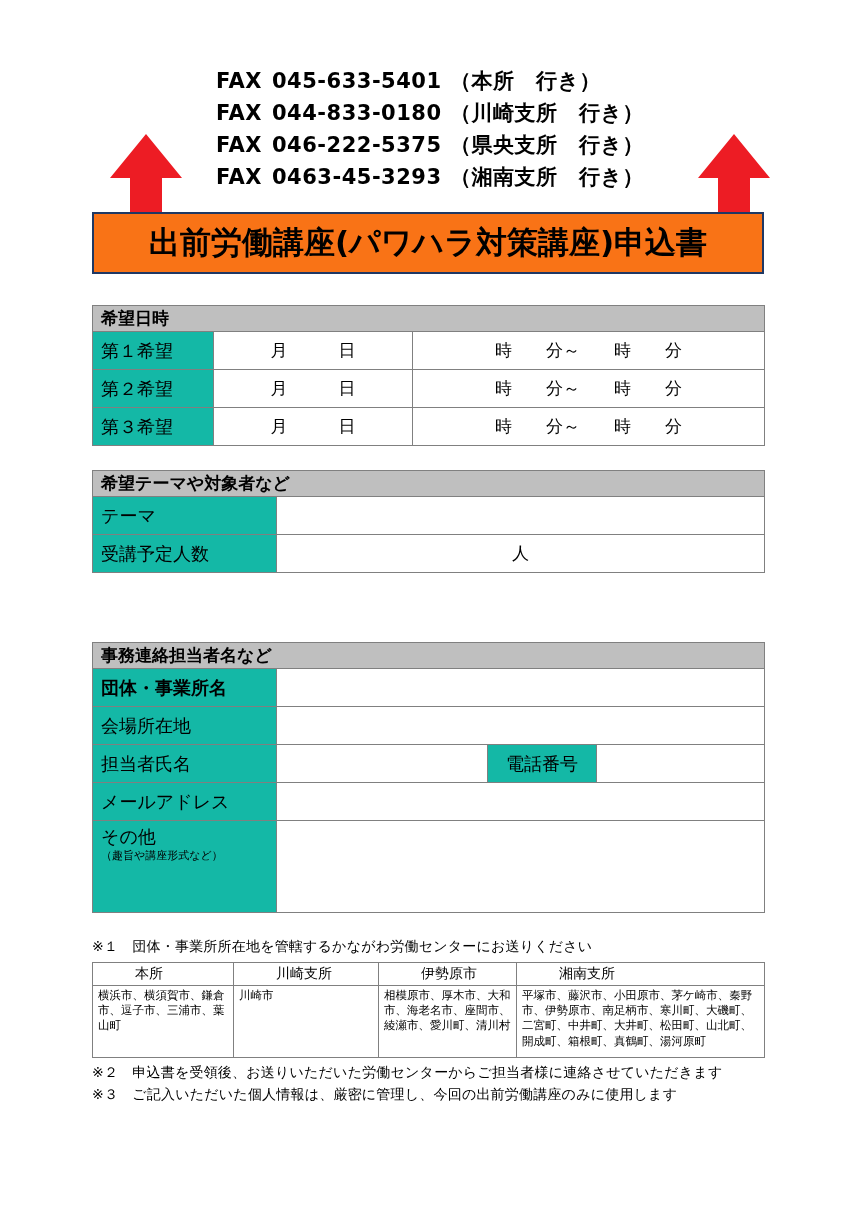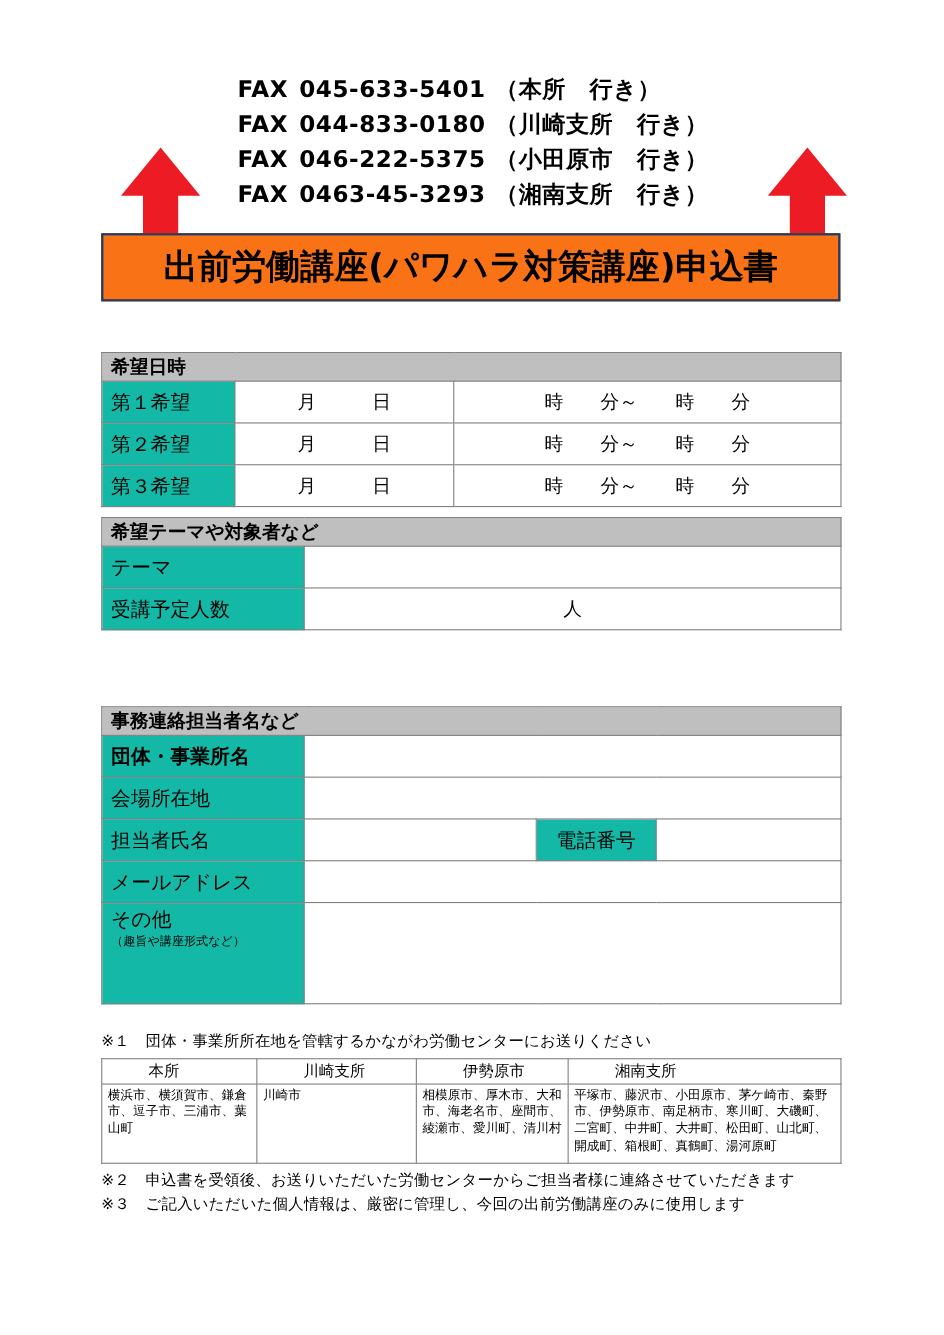--- a/index.html
+++ b/index.html
@@ -103,21 +103,21 @@
     padding: 0 8px;
   }
   .form-table td.lbl {
     background: #14b8a6;
     font-size: 18px;
   }
   .form-table td.lbl-bold { font-weight: bold; }
   .c { text-align: center; }
 
   
-  #tbl-schedule { left: 92px; top: 320px; width: 672px; border-radius: 25px; }
+  #tbl-schedule { left: 92px; top: 305px; width: 672px; border-radius: 25px; }
   #tbl-schedule td { height: 38px; }
   #tbl-schedule td.hdr { height: 26px; }
   .date-cell, .time-cell { white-space: pre; }
 
   
   #tbl-theme { left: 92px; top: 470px; width: 672px; }
   #tbl-theme td { height: 38px; }
   #tbl-theme td.hdr { height: 26px; }
 
   
@@ -185,21 +185,21 @@
 
     <div class="arrow arrow-left">
       <svg viewBox="0 0 76 100" xmlns="http://www.w3.org/2000/svg" aria-hidden="true">
         <polygon points="38,2 74,46 54,46 54,98 22,98 22,46 2,46" fill="#ED1C24"></polygon>
       </svg>
     </div>
 
     <div class="fax-lines">
       <div class="fax-line"><span class="fax-label">FAX</span><span class="fax-number">045-633-5401</span><span class="fax-dest">（本所　行き）</span></div>
       <div class="fax-line"><span class="fax-label">FAX</span><span class="fax-number">044-833-0180</span><span class="fax-dest">（川崎支所　行き）</span></div>
-      <div class="fax-line"><span class="fax-label">FAX</span><span class="fax-number">046-222-5375</span><span class="fax-dest">（小田原市　行き）</span></div>
+      <div class="fax-line"><span class="fax-label">FAX</span><span class="fax-number">046-222-5375</span><span class="fax-dest">（県央支所　行き）</span></div>
       <div class="fax-line"><span class="fax-label">FAX</span><span class="fax-number">0463-45-3293</span><span class="fax-dest">（湘南支所　行き）</span></div>
     </div>
 
     <div class="arrow arrow-right">
       <svg viewBox="0 0 76 100" xmlns="http://www.w3.org/2000/svg" aria-hidden="true">
         <polygon points="38,2 74,46 54,46 54,98 22,98 22,46 2,46" fill="#ED1C24"></polygon>
       </svg>
     </div>
   </div>
 

